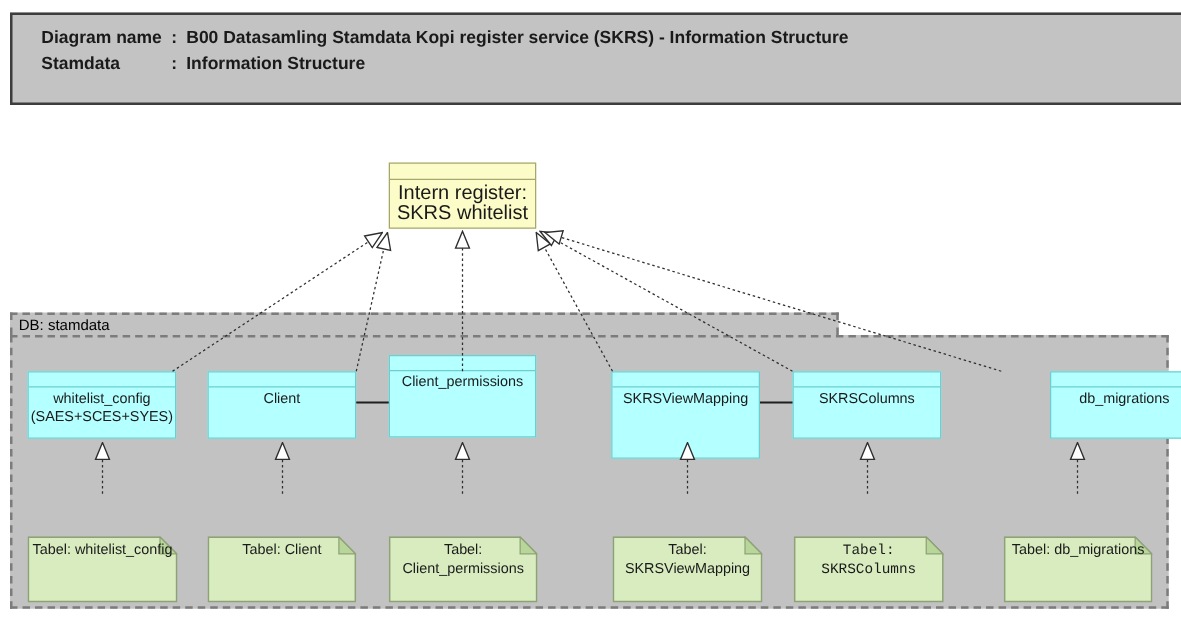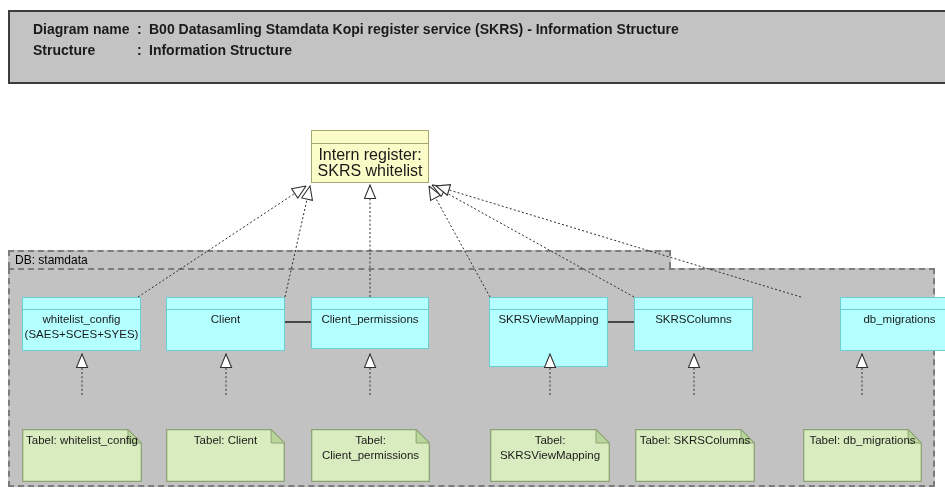--- a/index.html
+++ b/index.html
@@ -71,21 +71,21 @@
 
 <div class="stage">
 
   <div class="hdr">
     <div class="hdr-row">
       <span>Diagram name</span>
       <span>:</span>
       <span>B00 Datasamling Stamdata Kopi register service (SKRS) - Information Structure</span>
     </div>
     <div class="hdr-row">
-      <span>Structure</span>
+      <span>Stamdata</span>
       <span>:</span>
       <span>Information Structure</span>
     </div>
   </div>
 
   <div class="db-strip">
     <div class="db-strip-label">DB: stamdata</div>
   </div>
   <div class="db-body"></div>
 
@@ -95,21 +95,21 @@
   </div>
 
   <div class="node entity" style="left:22px; top:297px; width:119px; height:54px;">
     <div class="band"></div>
     <div class="lbl">whitelist_config (SAES+SCES+SYES)</div>
   </div>
   <div class="node entity" style="left:166px; top:297px; width:119px; height:54px;">
     <div class="band"></div>
     <div class="lbl">Client</div>
   </div>
-  <div class="node entity" style="left:311px; top:297px; width:118px; height:52px;">
+  <div class="node entity" style="left:311px; top:284px; width:118px; height:66px;">
     <div class="band"></div>
     <div class="lbl">Client_permissions</div>
   </div>
   <div class="node entity" style="left:489px; top:297px; width:119px; height:70px;">
     <div class="band"></div>
     <div class="lbl">SKRSViewMapping</div>
   </div>
   <div class="node entity" style="left:634px; top:297px; width:119px; height:54px;">
     <div class="band"></div>
     <div class="lbl">SKRSColumns</div>
@@ -140,21 +140,21 @@
     </svg>
     <div class="lbl">Tabel: Client_permissions</div>
   </div>
   <div class="note" style="left:490px; top:395px; width:120px; height:53px;">
     <svg width="120" height="53" viewBox="0 0 120 53" preserveAspectRatio="none">
       <path class="note-body" d="M0.7,0.7 H106 L119.3,14 V52.3 H0.7 Z"></path>
       <path class="note-fold" d="M106,0.7 V14 H119.3 Z"></path>
     </svg>
     <div class="lbl">Tabel: SKRSViewMapping</div>
   </div>
-  <div class="note" style="left:635px; top:395px; width:120px; height:53px;">
+  <div class="note" style="left:635px; top:395px; width:120px; height:53px;font-family:Liberation Mono, monospace;">
     <svg width="120" height="53" viewBox="0 0 120 53" preserveAspectRatio="none">
       <path class="note-body" d="M0.7,0.7 H106 L119.3,14 V52.3 H0.7 Z"></path>
       <path class="note-fold" d="M106,0.7 V14 H119.3 Z"></path>
     </svg>
     <div class="lbl">Tabel: SKRSColumns</div>
   </div>
   <div class="note" style="left:803px; top:395px; width:119px; height:57px;">
     <svg width="119" height="53" viewBox="0 0 120 53" preserveAspectRatio="none">
       <path class="note-body" d="M0.7,0.7 H106 L119.3,14 V52.3 H0.7 Z"></path>
       <path class="note-fold" d="M106,0.7 V14 H119.3 Z"></path>

